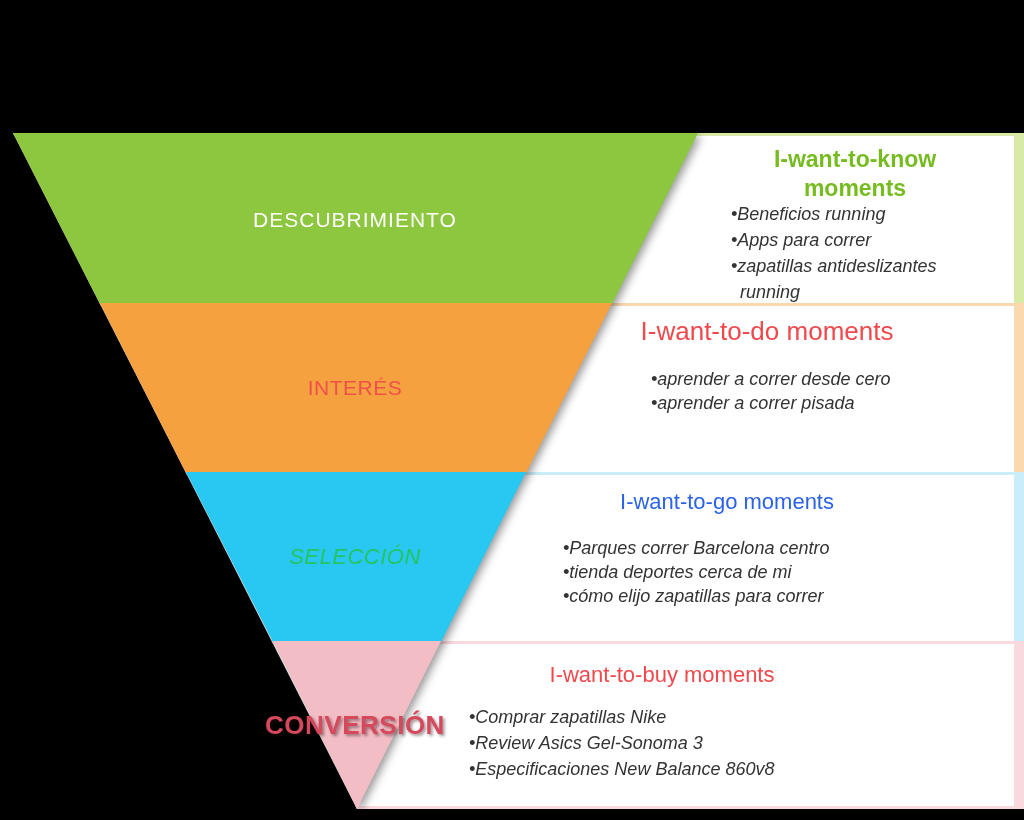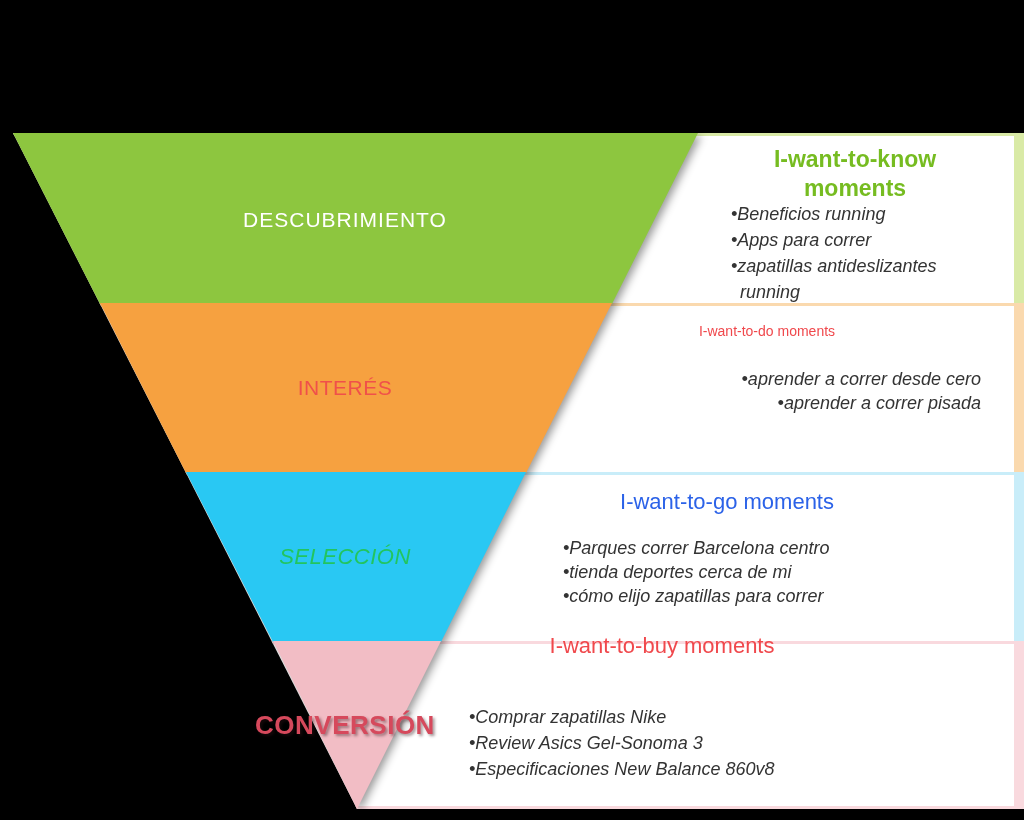--- a/index.html
+++ b/index.html
@@ -19,36 +19,36 @@
   .pf3{top:472px;height:169px;border-width:3px 10px 0 0;}
   .pf4{top:641px;height:168px;border-width:3px 10px 3px 0;}
   
   .funnel{position:absolute;inset:0;filter:drop-shadow(3px 3px 4px rgba(0,0,0,0.40));}
   .band{position:absolute;inset:0;}
   .band1{clip-path:polygon(13px 133px,698px 133px,612px 304px,100px 304px);}
   .band2{clip-path:polygon(100px 303px,612px 303px,526px 473px,186px 473px);}
   .band3{clip-path:polygon(186px 472px,526px 472px,441px 642px,273px 642px);}
   .band4{clip-path:polygon(273px 641px,441px 641px,357px 809px);}
   
-  .stage-label{position:absolute;left:95px;width:500px;text-align:center;}
+  .stage-label{position:absolute;left:105px;width:500px;text-align:center;}
   .sl1{top:208px;font-size:21px;letter-spacing:1px;}
   .sl2{top:376px;font-size:21px;letter-spacing:.5px;}
   .sl3{top:544px;font-size:22px;letter-spacing:.5px;}
   .sl4{top:710px;font-size:26px;font-weight:bold;letter-spacing:.5px;
        text-shadow:2px 2px 3px rgba(50,20,25,0.45);}
   
   .panel-title{position:absolute;text-align:center;line-height:29px;}
   .pt1{left:735px;top:145px;width:240px;font-size:23px;font-weight:bold;}
-  .pt2{left:617px;top:317px;width:300px;font-size:14px;}
+  .pt2{left:617px;top:317px;width:300px;font-size:26px;}
   .pt3{left:577px;top:487px;width:300px;font-size:22px;}
-  .pt4{left:512px;top:631px;width:300px;font-size:22px;}
+  .pt4{left:512px;top:660px;width:300px;font-size:22px;}
   
   .bullet-list{position:absolute;font-style:italic;color:#333;font-size:18px;}
   .bl1{left:731px;top:201px;width:228px;line-height:26px;}
-  .bl2{left:651px;top:367px;width:330px;line-height:24px;text-align:right;}
+  .bl2{left:651px;top:367px;width:330px;line-height:24px;}
   .bl3{left:563px;top:536px;width:340px;line-height:24px;}
   .bl4{left:469px;top:704px;width:360px;line-height:26px;}
   .bullet-item{padding-left:9px;text-indent:-9px;}
 </style>
 </head>
 <body>
 
 <div class="screen">
 
   <div class="content-bg">

